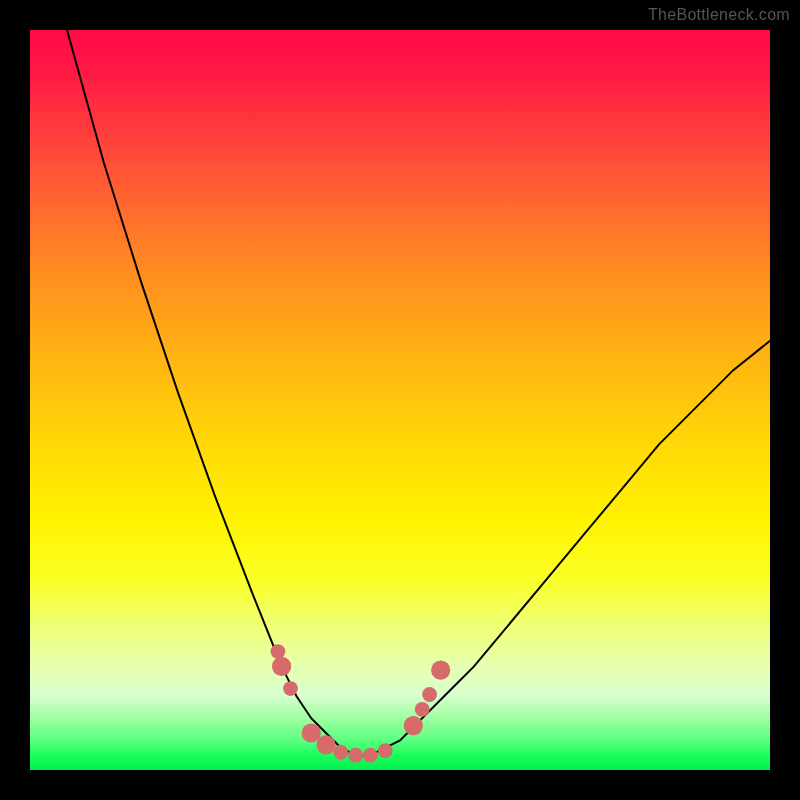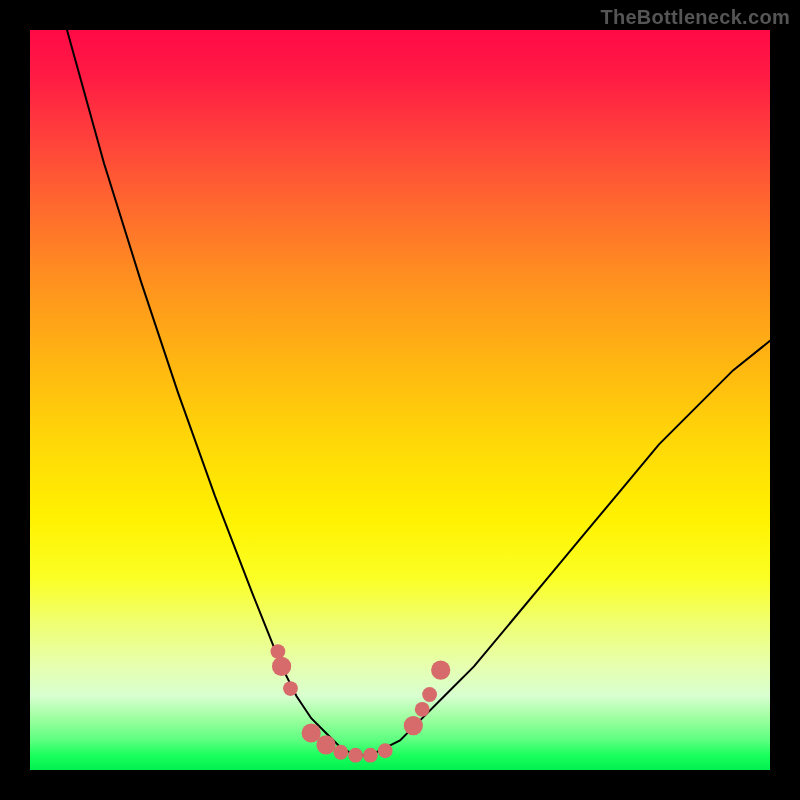--- a/index.html
+++ b/index.html
@@ -40,22 +40,22 @@
       #9effa0 93%,
       #5cff80 96%,
       #1aff5c 98%,
       #00f050 100%);
   }
   .watermark {
     position: absolute;
     top: 6px;
     right: 10px;
     font-family: Arial, Helvetica, sans-serif;
-    font-size: 20px;
-    font-weight: 700;
+    font-size: 16px;
+    font-weight: 400;
     color: #555;
     letter-spacing: 0.3px;
   }
   svg.curves {
     position: absolute;
     top: 0;
     left: 0;
   }
 </style>
 </head>

